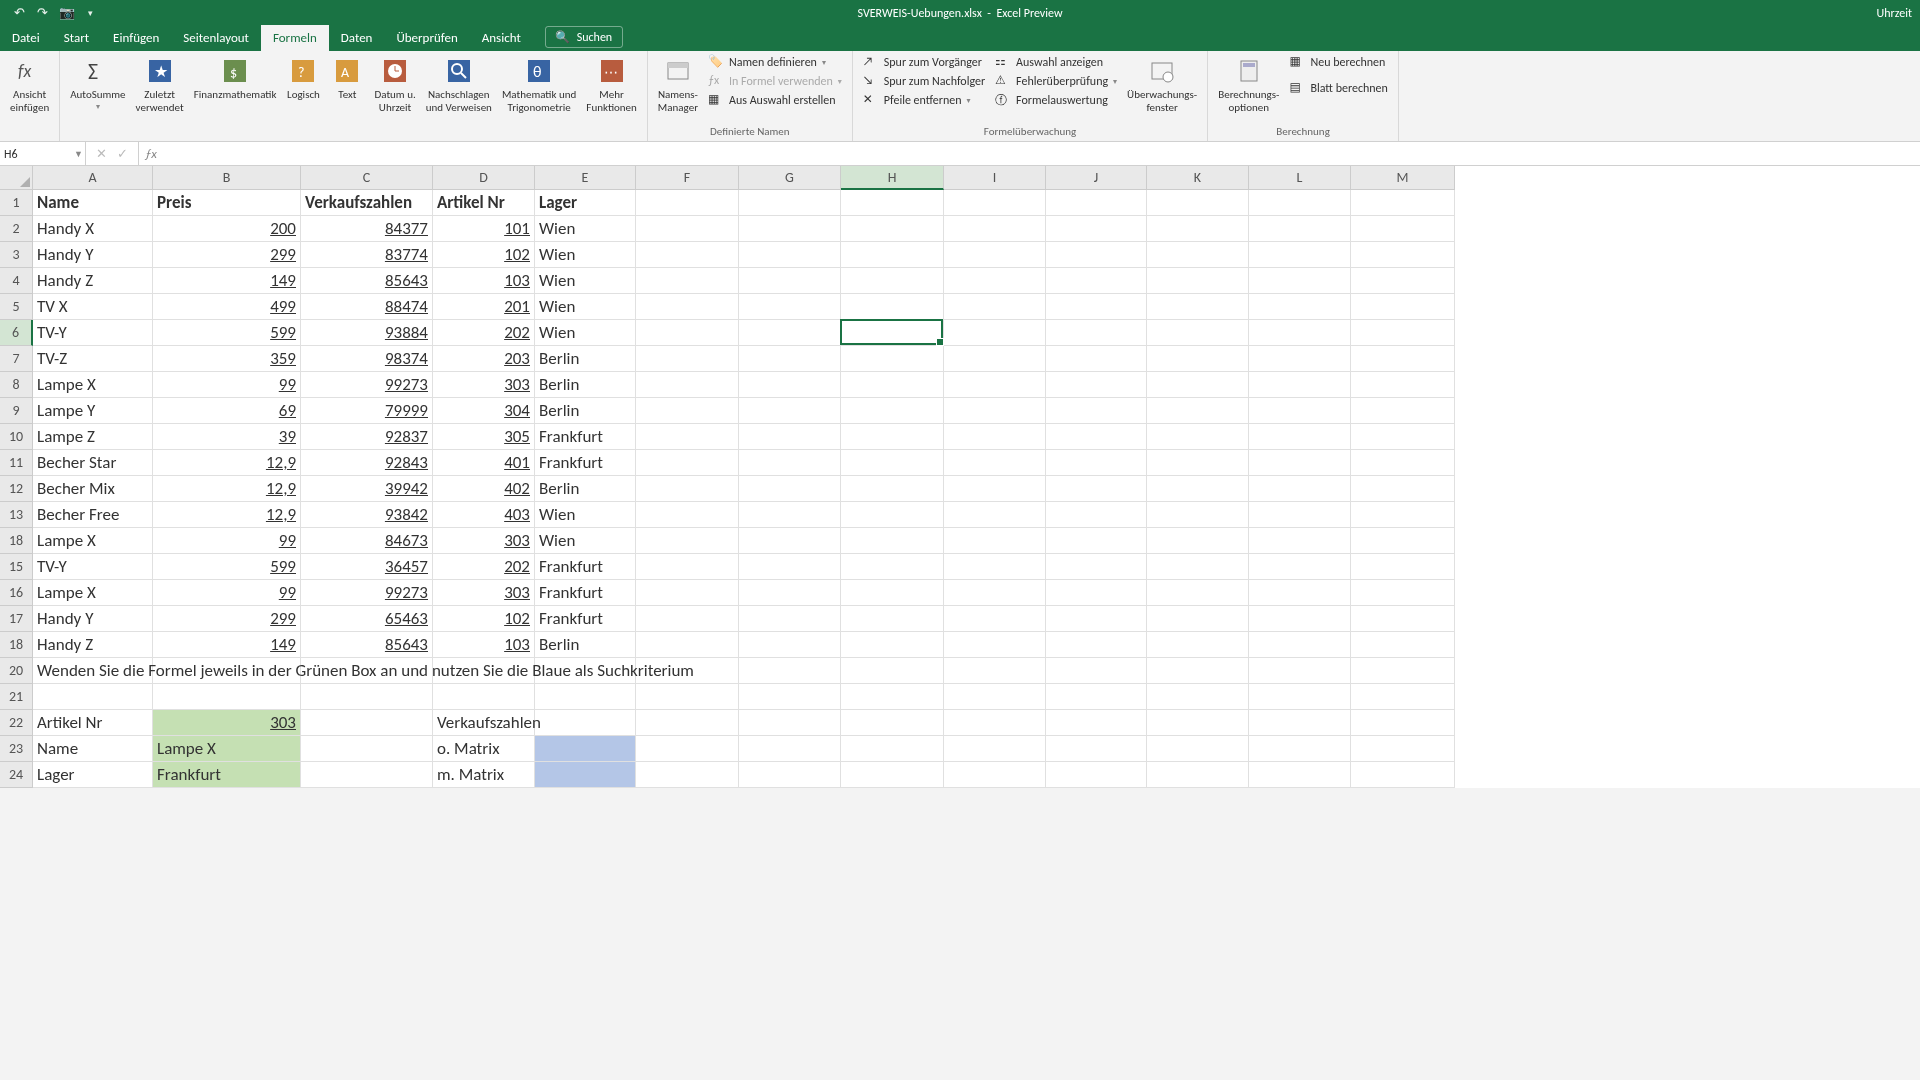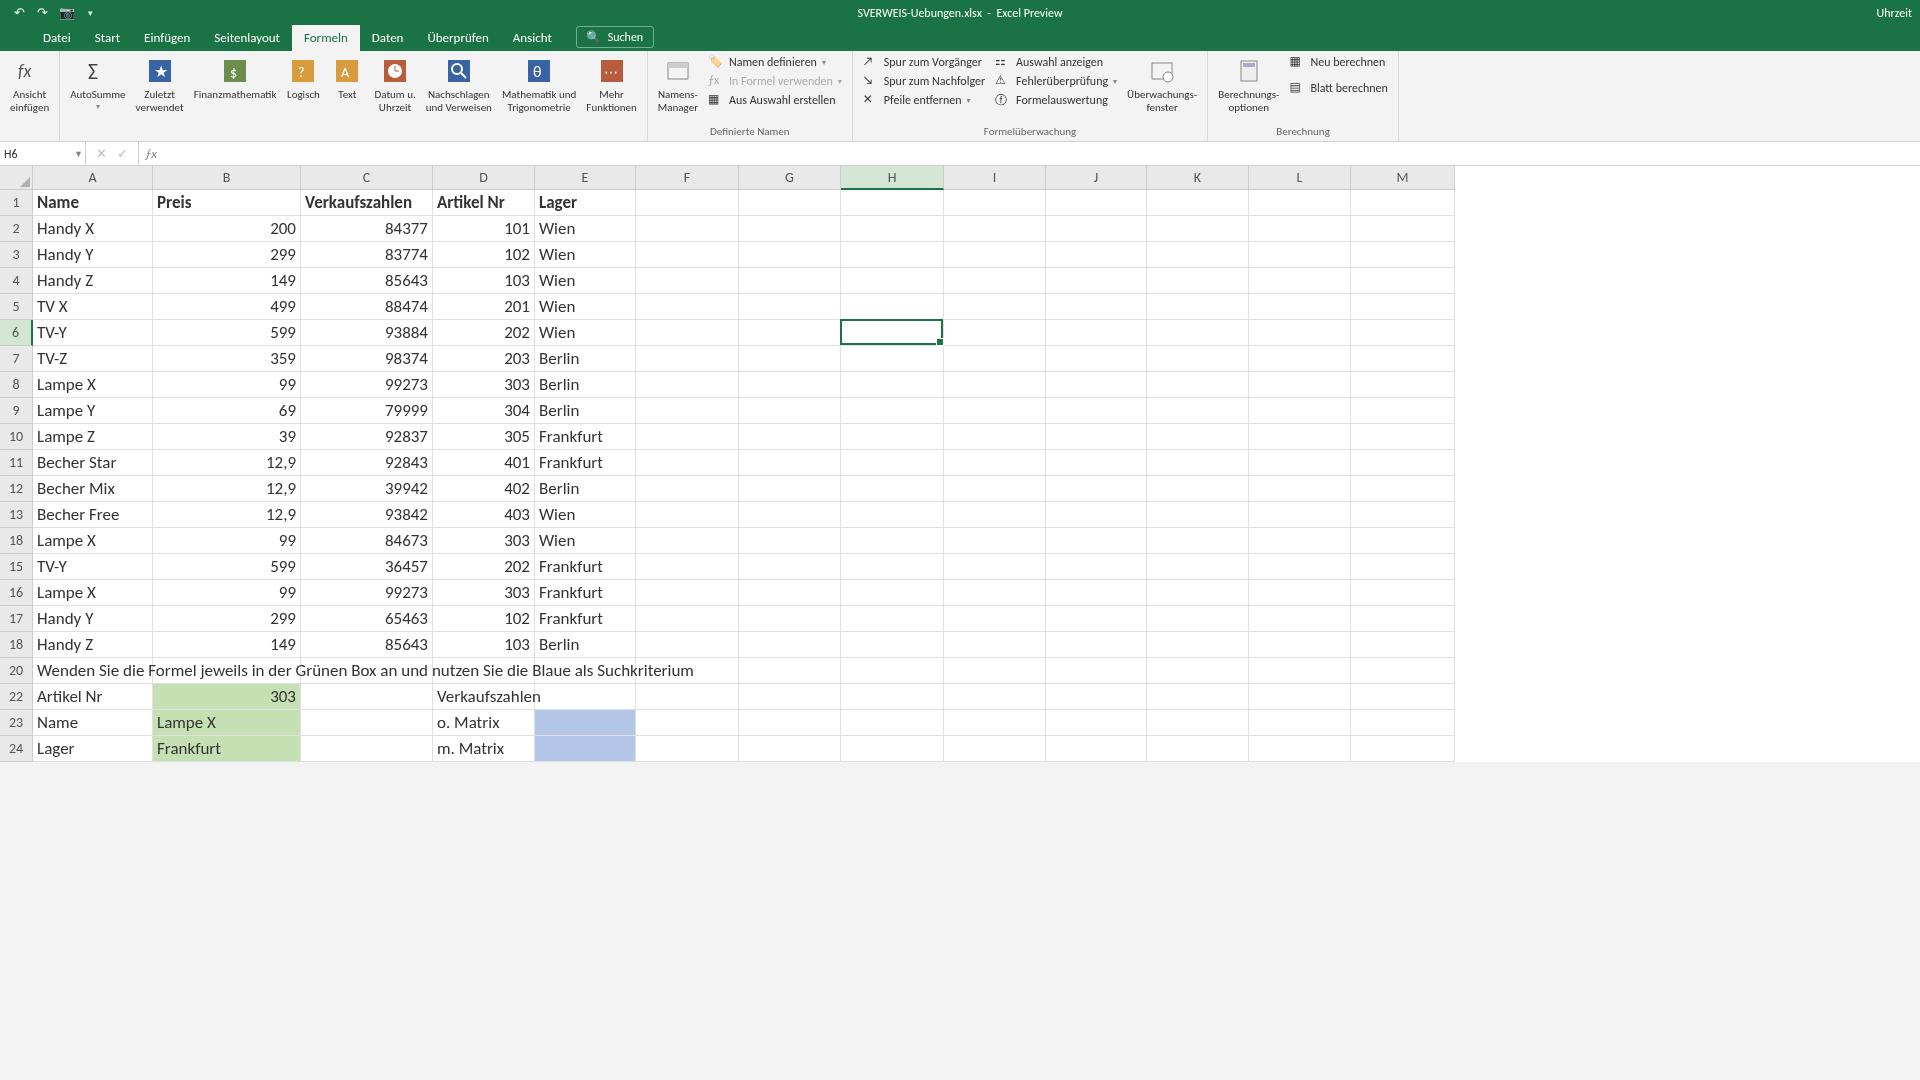--- a/index.html
+++ b/index.html
@@ -6,21 +6,21 @@
 body { background: #f3f3f3; font-size: 13px; color: #333; overflow: hidden; }
 
 
 .titlebar { background: #1a7344; height: 25px; display: flex; align-items: center; color: #fff; font-size: 12px; position: relative; }
 .titlebar .qat { display: flex; align-items: center; gap: 12px; padding-left: 14px; }
 .titlebar .qat span { opacity: 0.9; font-size: 13px; }
 .titlebar .title-center { position: absolute; left: 50%; transform: translateX(-50%); font-size: 12px; }
 .titlebar .right-text { margin-left: auto; padding-right: 8px; font-size: 12px; }
 
 
-.tabs { background: #1a7344; height: 26px; display: flex; align-items: flex-end; padding-left: 31px; }
+.tabs { background: #1a7344; height: 26px; display: flex; align-items: flex-end; }
 .tab { color: #fff; padding: 5px 12px 6px; font-size: 13px; cursor: pointer; }
 .tab.active { background: #f3f3f3; color: #1a7344; }
 .tab.file { background: #1a7344; color: #fff; padding: 5px 12px 6px; }
 .search-pill { display: flex; align-items: center; gap: 6px; color: #fff; padding: 3px 10px; border: 1px solid rgba(255,255,255,0.4); border-radius: 3px; margin: 0 0 3px 12px; font-size: 12px; }
 
 
 .ribbon { background: #f3f3f3; border-bottom: 1px solid #d0d0d0; display: flex; height: 91px; }
 .group { border-right: 1px solid #d8d8d8; display: flex; flex-direction: column; justify-content: space-between; padding: 2px 6px 1px; }
 .group-items { display: flex; align-items: flex-start; gap: 2px; }
 .group-label { text-align: center; font-size: 11px; color: #666; padding-bottom: 2px; }
@@ -45,21 +45,21 @@
 .corner::after { content: ""; position: absolute; right: 2px; bottom: 2px; border-left: 10px solid transparent; border-bottom: 10px solid #b0b0b0; }
 .col-headers { margin-left: 33px; display: flex; height: 24px; }
 .ch { background: #e9e9e9; border-right: 1px solid #ccc; border-bottom: 1px solid #ccc; text-align: center; font-size: 14px; color: #555; line-height: 24px; }
 .ch.sel { background: #d3e5d3; border-bottom: 2px solid #1a7344; }
 .rows { }
 .row { display: flex; height: 26px; }
 .rh { width: 33px; background: #e9e9e9; border-right: 1px solid #ccc; border-bottom: 1px solid #ccc; text-align: center; font-size: 14px; color: #555; line-height: 26px; }
 .rh.sel { background: #d3e5d3; border-right: 2px solid #1a7344; }
 .cell { border-right: 1px solid #e0e0e0; border-bottom: 1px solid #e0e0e0; padding: 0 4px; font-size: 17px; font-family: Calibri, sans-serif; line-height: 26px; overflow: hidden; white-space: nowrap; position: relative; }
 .cell.bold { font-weight: 700; }
-.cell.num { text-align: right; }
+.cell.num { text-align: right; text-decoration: underline; }
 .cell.green { background: #c5e0b3; }
 .cell.blue { background: #b4c6e7; }
 .cell.overflow { overflow: visible; z-index: 1; }
 .active-cell-outline { position: absolute; border: 2px solid #1a7344; pointer-events: none; z-index: 3; }
 .active-cell-outline::after { content:""; position:absolute; right:-3px; bottom:-3px; width:6px; height:6px; background:#1a7344; border:1px solid #fff; }
 
 
 .cA{width:120px}.cB{width:148px}.cC{width:132px}.cD{width:102px}.cE{width:101px}.cF{width:103px}.cG{width:102px}.cH{width:103px}.cI{width:102px}.cJ{width:101px}.cK{width:102px}.cL{width:102px}.cM{width:104px}
 
 
@@ -640,20 +640,36 @@
         <div class="cell cF" style="width: 103px;"></div>
         <div class="cell cG" style="width: 102px;"></div>
         <div class="cell cH" style="width: 103px;"></div>
         <div class="cell cI" style="width: 102px;"></div>
         <div class="cell cJ" style="width: 101px;"></div>
         <div class="cell cK" style="width: 102px;"></div>
         <div class="cell cL" style="width: 102px;"></div>
         <div class="cell cM" style="width: 104px;"></div>
       </div>
       <div class="row">
+        <div class="rh">21</div>
+        <div class="cell cA" style="width: 120px;"></div>
+        <div class="cell cB" style="width: 148px;"></div>
+        <div class="cell cC" style="width: 132px;"></div>
+        <div class="cell cD" style="width: 102px;"></div>
+        <div class="cell cE" style="width: 101px;"></div>
+        <div class="cell cF" style="width: 103px;"></div>
+        <div class="cell cG" style="width: 102px;"></div>
+        <div class="cell cH" style="width: 103px;"></div>
+        <div class="cell cI" style="width: 102px;"></div>
+        <div class="cell cJ" style="width: 101px;"></div>
+        <div class="cell cK" style="width: 102px;"></div>
+        <div class="cell cL" style="width: 102px;"></div>
+        <div class="cell cM" style="width: 104px;"></div>
+      </div>
+      <div class="row">
         <div class="rh">22</div>
         <div class="cell cA" style="width: 120px;">Artikel Nr</div>
         <div class="cell cB num green" style="width: 148px;">303</div>
         <div class="cell cC" style="width: 132px;"></div>
         <div class="cell cD overflow" style="width: 102px;">Verkaufszahlen</div>
         <div class="cell cE" style="width: 101px;"></div>
         <div class="cell cF" style="width: 103px;"></div>
         <div class="cell cG" style="width: 102px;"></div>
         <div class="cell cH" style="width: 103px;"></div>
         <div class="cell cI" style="width: 102px;"></div>

